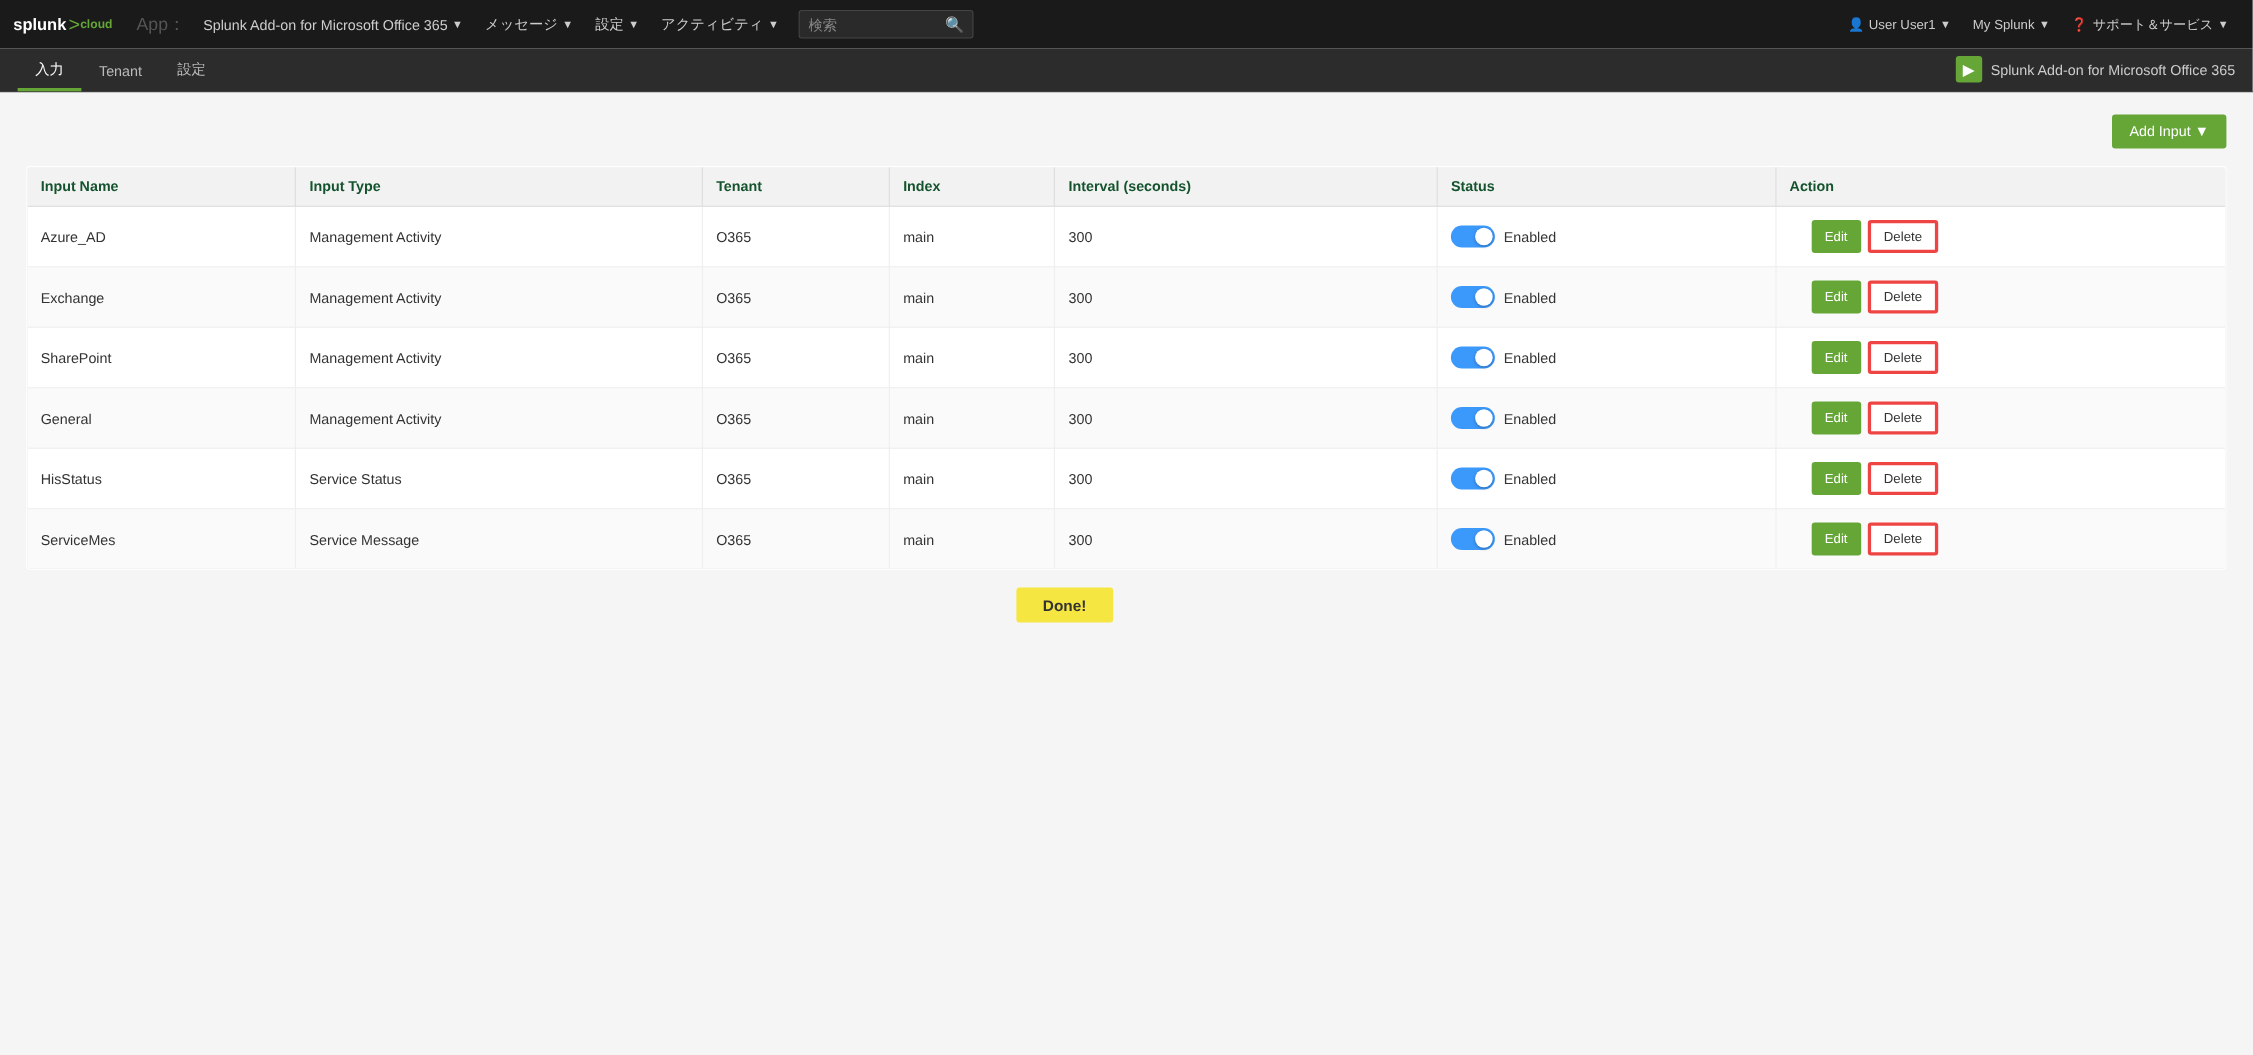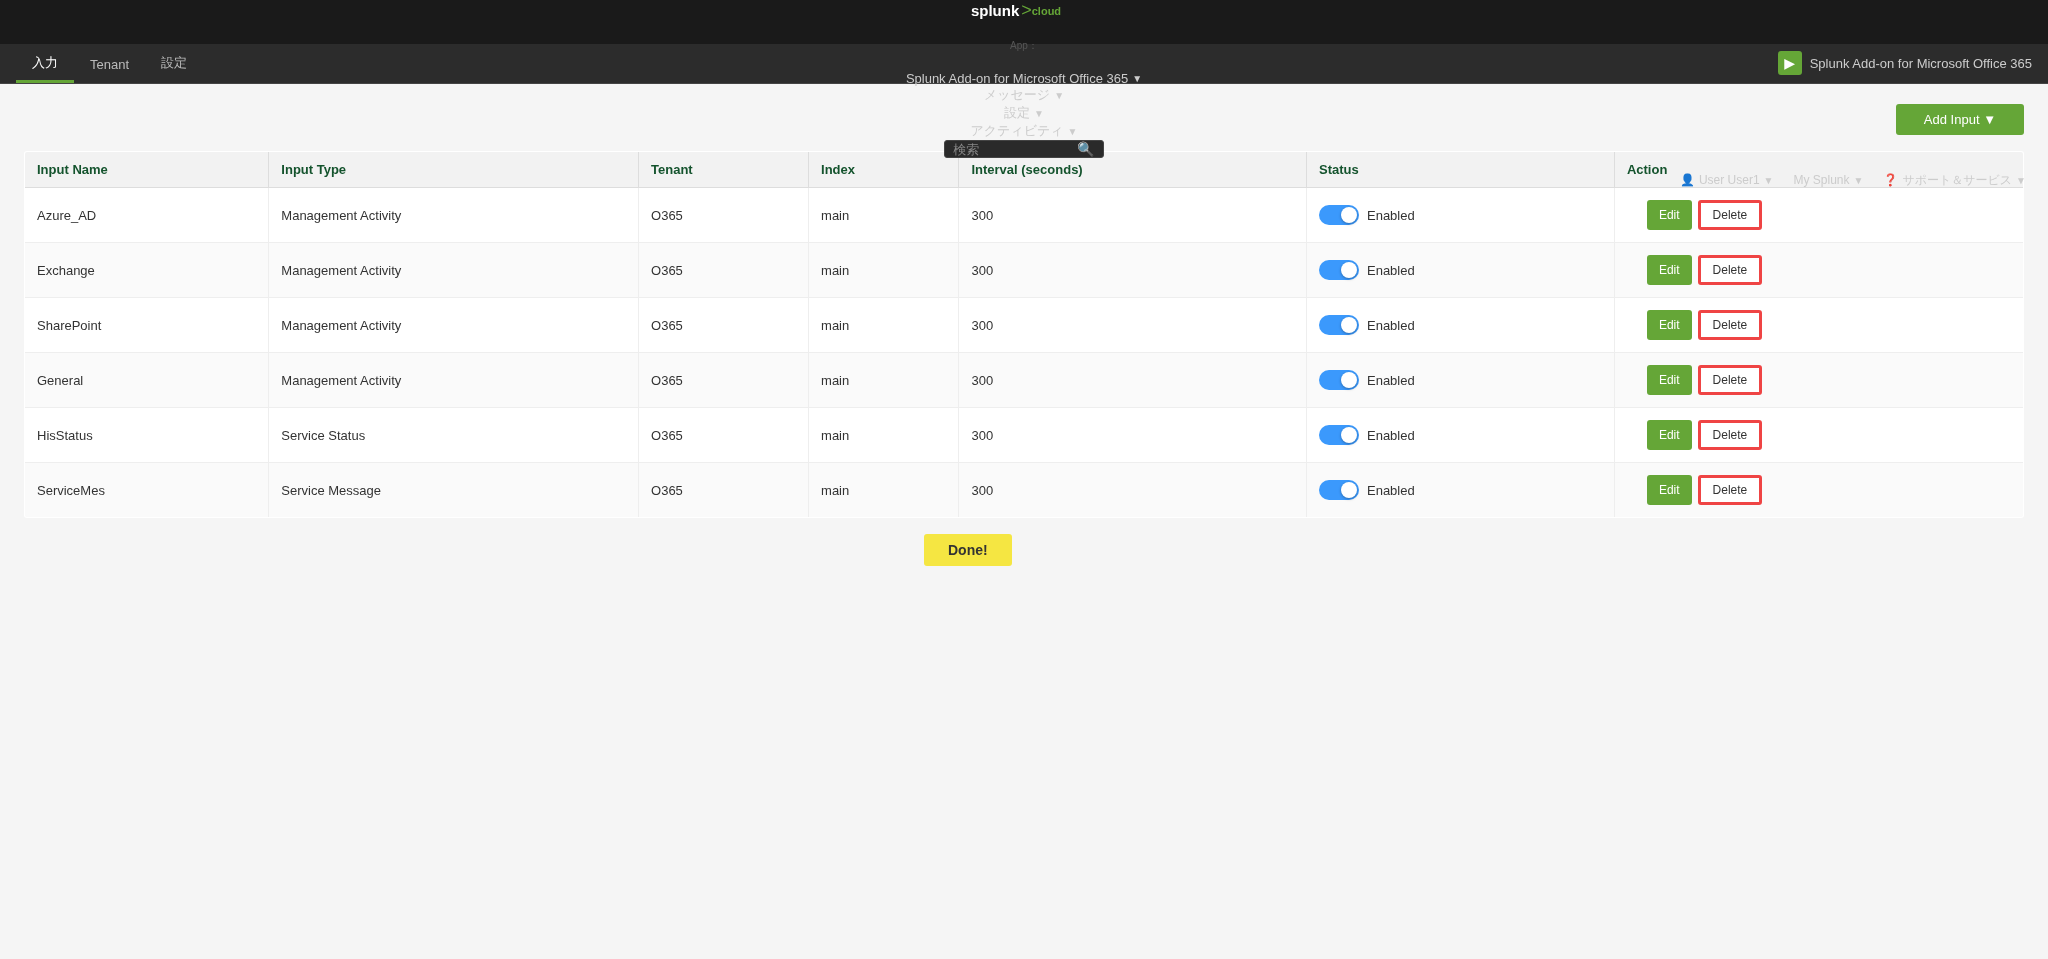--- a/index.html
+++ b/index.html
@@ -8,29 +8,28 @@
     
     .top-nav {
       background: #1a1a1a;
       height: 44px;
       display: flex;
       align-items: center;
       padding: 0 12px;
       gap: 0;
       color: #ccc;
       position: relative;
-      flex-direction: column;
     }
     .top-nav .logo {
       display: flex; align-items: center; margin-right: 16px;
     }
     .logo-splunk { color: #fff; font-weight: bold; font-size: 15px; }
     .logo-cloud { color: #65a637; font-weight: bold; font-size: 11px; }
     .logo-gt { color: #65a637; font-size: 18px; margin-left: 2px; }
-    .nav-sep { color: #555; margin: 18px 6px; font-size: 10px; }
+    .nav-sep { color: #555; margin: 18px 6px; font-size: 16px; }
     .nav-item {
       color: #ccc;
       font-size: 13px;
       padding: 0 10px;
       height: 44px;
       display: flex;
       align-items: center;
       cursor: pointer;
       white-space: nowrap;
     }
@@ -114,21 +113,21 @@
     .toolbar {
       display: flex;
       justify-content: flex-end;
       margin-bottom: 16px;
     }
     .btn-add-input {
       background: #65a637;
       color: #fff;
       border: none;
       border-radius: 3px;
-      padding: 8px 28px;
+      padding: 8px 16px;
       font-size: 13px;
       cursor: pointer;
       display: flex;
       align-items: center;
       gap: 6px;
     }
 
     
     .data-table {
       width: 100%;

